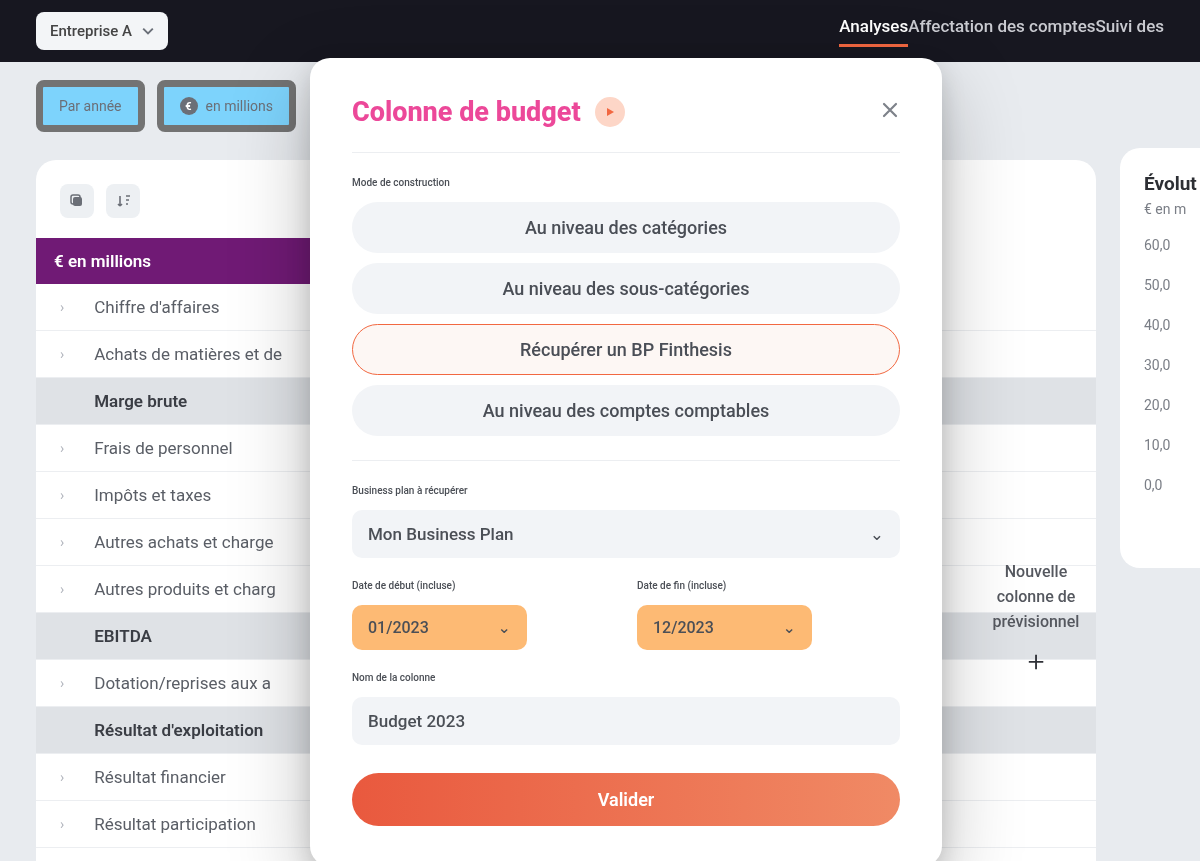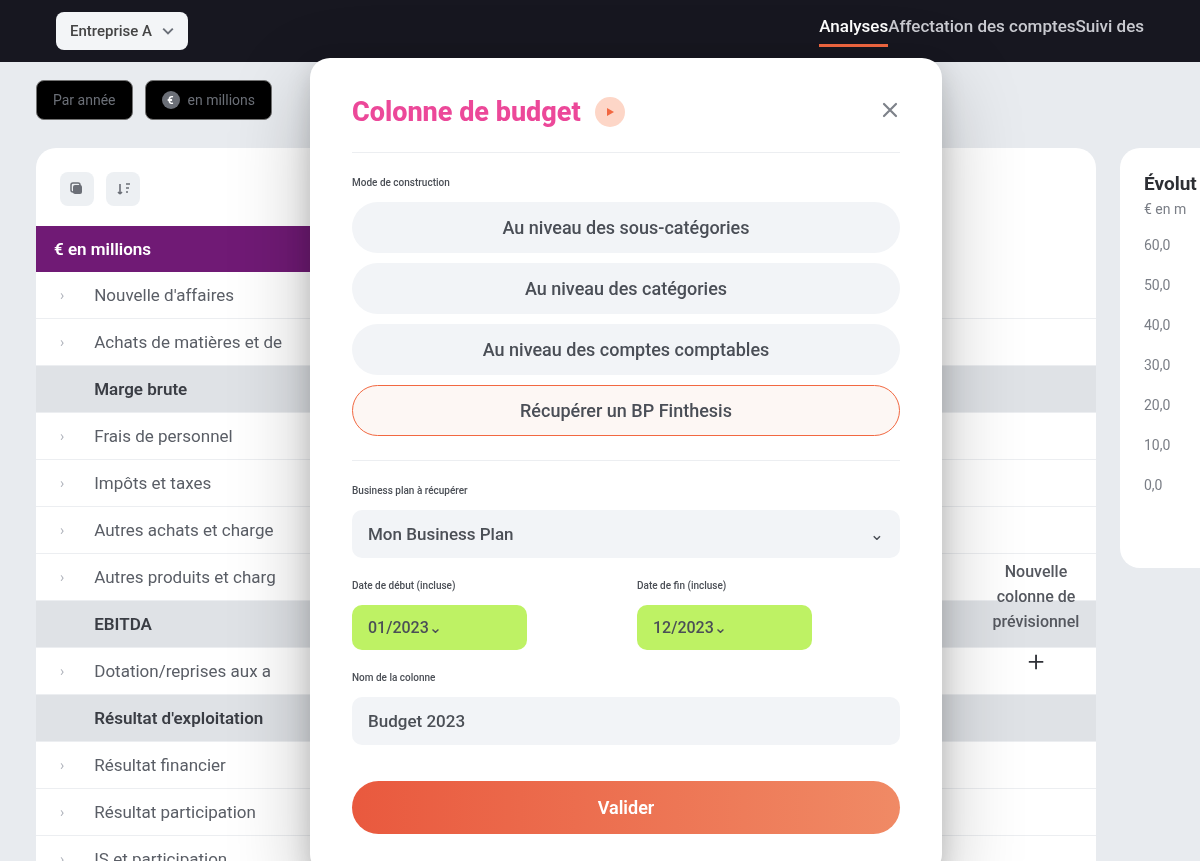--- a/index.html
+++ b/index.html
@@ -1,27 +1,27 @@
 <!DOCTYPE html>
 <html><head>
   <meta charset="utf-8">
   <style>
     * { box-sizing: border-box; margin: 0; padding: 0; font-family: -apple-system, BlinkMacSystemFont, "Segoe UI", Roboto, sans-serif; }
     body { background: #e8ebef; width: 1200px; height: 861px; overflow: hidden; position: relative; }
 
-    .topbar { background: #171720; height: 62px; display: flex; align-items: center; padding: 0 56px; }
+    .topbar { background: #171720; height: 62px; display: flex; align-items: center; padding: 0 36px; }
     .company-select { background: #f3f5f7; border-radius: 8px; padding: 10px 14px; display: flex; align-items: center; gap: 10px; cursor: pointer; }
     .company-select span { color: #444; font-size: 15px; font-weight: 500; }
     .company-select svg { width: 12px; height: 12px; }
     .nav { margin-left: auto; display: flex; }
     .nav-item { color: #c9cad0; font-size: 17px; font-weight: 500; padding-bottom: 8px; cursor: pointer; white-space: nowrap; }
     .nav-item.active { color: #fff; border-bottom: 3px solid #f26841; }
 
     .chips { display: flex; gap: 12px; padding: 18px 36px 0; }
-    .chip { background: #000000; border: 1px solid #737373; border-radius: 8px; padding: 10px 16px; font-size: 14px; color: #6b6f77; display: flex; align-items: center; gap: 8px; }
+    .chip { background: #7dd3fc; border: 7px solid #737373; border-radius: 8px; padding: 10px 16px; font-size: 14px; color: #6b6f77; display: flex; align-items: center; gap: 8px; }
     .chip .euro { width: 18px; height: 18px; background: #6b6f77; color: #fff; border-radius: 50%; display: flex; align-items: center; justify-content: center; font-size: 11px; font-weight: 700; }
 
     .main-area { display: flex; gap: 24px; padding: 28px 36px 0; }
     .card { background: #fff; border-radius: 20px; padding: 24px 0 0; flex: 1; min-width: 0; }
 
     .table-card { width: 1060px; flex: none; }
     .table-tools { display: flex; gap: 12px; padding: 0 24px 20px; }
     .tool-btn { width: 34px; height: 34px; background: #edf0f3; border-radius: 8px; display: flex; align-items: center; justify-content: center; cursor: pointer; }
 
     .unit-header { background: #701a75; color: #fff; padding: 13px 18px; font-size: 17px; font-weight: 600; margin: 0 24px 0 0; border-radius: 0 8px 0 0; width: 440px; }
@@ -59,26 +59,26 @@
     .label { font-size: 10px; color: #4b4f56; font-weight: 500; margin-bottom: 14px; }
     .opt-group { display: flex; flex-direction: column; gap: 10px; }
     .opt { background: #f2f4f7; border-radius: 30px; padding: 14px; text-align: center; font-size: 18px; color: #4a4e56; font-weight: 500; cursor: pointer; border: 1px solid transparent; }
     .opt.selected { background: #fdf7f4; border: 1.5px solid #f26841; }
 
     .select-wrap, .input-wrap { background: #f2f4f7; border-radius: 10px; padding: 14px 16px; display: flex; align-items: center; justify-content: space-between; cursor: pointer; }
     .select-wrap span, .input-wrap input { font-size: 17px; color: #4b4f56; font-weight: 500; }
     .input-wrap input { background: transparent; border: none; width: 100%; outline: none; }
     .date-row { display: flex; gap: 22px; }
     .date-col { flex: 1; }
-    .date-select { background: #bef264; border-radius: 10px; padding: 13px 16px; display: flex; align-items: center; justify-content: flex-start; cursor: pointer; width: 175px; }
+    .date-select { background: #fdba74; border-radius: 10px; padding: 13px 16px; display: flex; align-items: center; justify-content: space-between; cursor: pointer; width: 175px; }
     .date-select span { font-size: 16px; color: #4b4f56; font-weight: 500; }
     .chev-down { color: #888; }
     .section { margin-bottom: 22px; }
 
-    .validate-btn { width: 100%; padding: 16px; border-radius: 30px; border: none; background: linear-gradient(90deg, #e9593e 0%, #f08a65 100%); color: #fff; font-size: 18px; font-weight: 600; cursor: pointer; margin-top: 14px; }
+    .validate-btn { width: 100%; padding: 16px; border-radius: 30px; border: none; background: linear-gradient(90deg, #e9593e 0%, #f08a65 100%); color: #fff; font-size: 18px; font-weight: 600; cursor: pointer; margin-top: 6px; }
   </style>
 </head>
 <body>
 
 <div class="topbar">
   <div class="company-select">
     <span>Entreprise A</span>
     <svg viewBox="0 0 10 6">
         <path d="M1 1l4 4 4-4" fill="none" stroke="#6a6f78" stroke-width="1.6"></path>
       </svg>
@@ -112,21 +112,21 @@
       <div class="tool-btn">
         <svg width="16" height="16" viewBox="0 0 16 16">
             <path d="M5 3v10M5 13l-2-2M5 13l2-2M11 3h4M11 7h3M11 11h2" stroke="#6b6f77" stroke-width="1.6" fill="none"></path>
           </svg>
       </div>
     </div>
     <div class="unit-header">€ en millions</div>
     <div class="rows" id="table-rows">
         <div class="row">
           <span class="chev">›</span>
-          <span class="indent">Nouvelle d'affaires</span>
+          <span class="indent">Chiffre d'affaires</span>
         </div>
         <div class="row">
           <span class="chev">›</span>
           <span class="indent">Achats de matières et de</span>
         </div>
         <div class="row bold">
           <span class="chev" style="visibility:hidden">›</span>
           <span class="indent">Marge brute</span>
         </div>
         <div class="row">
@@ -217,24 +217,24 @@
           <path d="M4 4l12 12M16 4L4 16" stroke="#7e828a" stroke-width="2.2" stroke-linecap="round"></path>
         </svg>
     </div>
   </div>
 
   <hr class="divider">
 
   <div class="section">
     <div class="label">Mode de construction</div>
     <div class="opt-group">
+      <div class="opt">Au niveau des catégories</div>
       <div class="opt">Au niveau des sous-catégories</div>
-      <div class="opt">Au niveau des catégories</div>
+      <div class="opt selected">Récupérer un BP Finthesis</div>
       <div class="opt">Au niveau des comptes comptables</div>
-      <div class="opt selected">Récupérer un BP Finthesis</div>
     </div>
   </div>
 
   <hr class="divider">
 
   <div class="section">
     <div class="label">Business plan à récupérer</div>
     <div class="select-wrap">
       <span>Mon Business Plan</span>
       <span class="chev-down">⌄</span>

